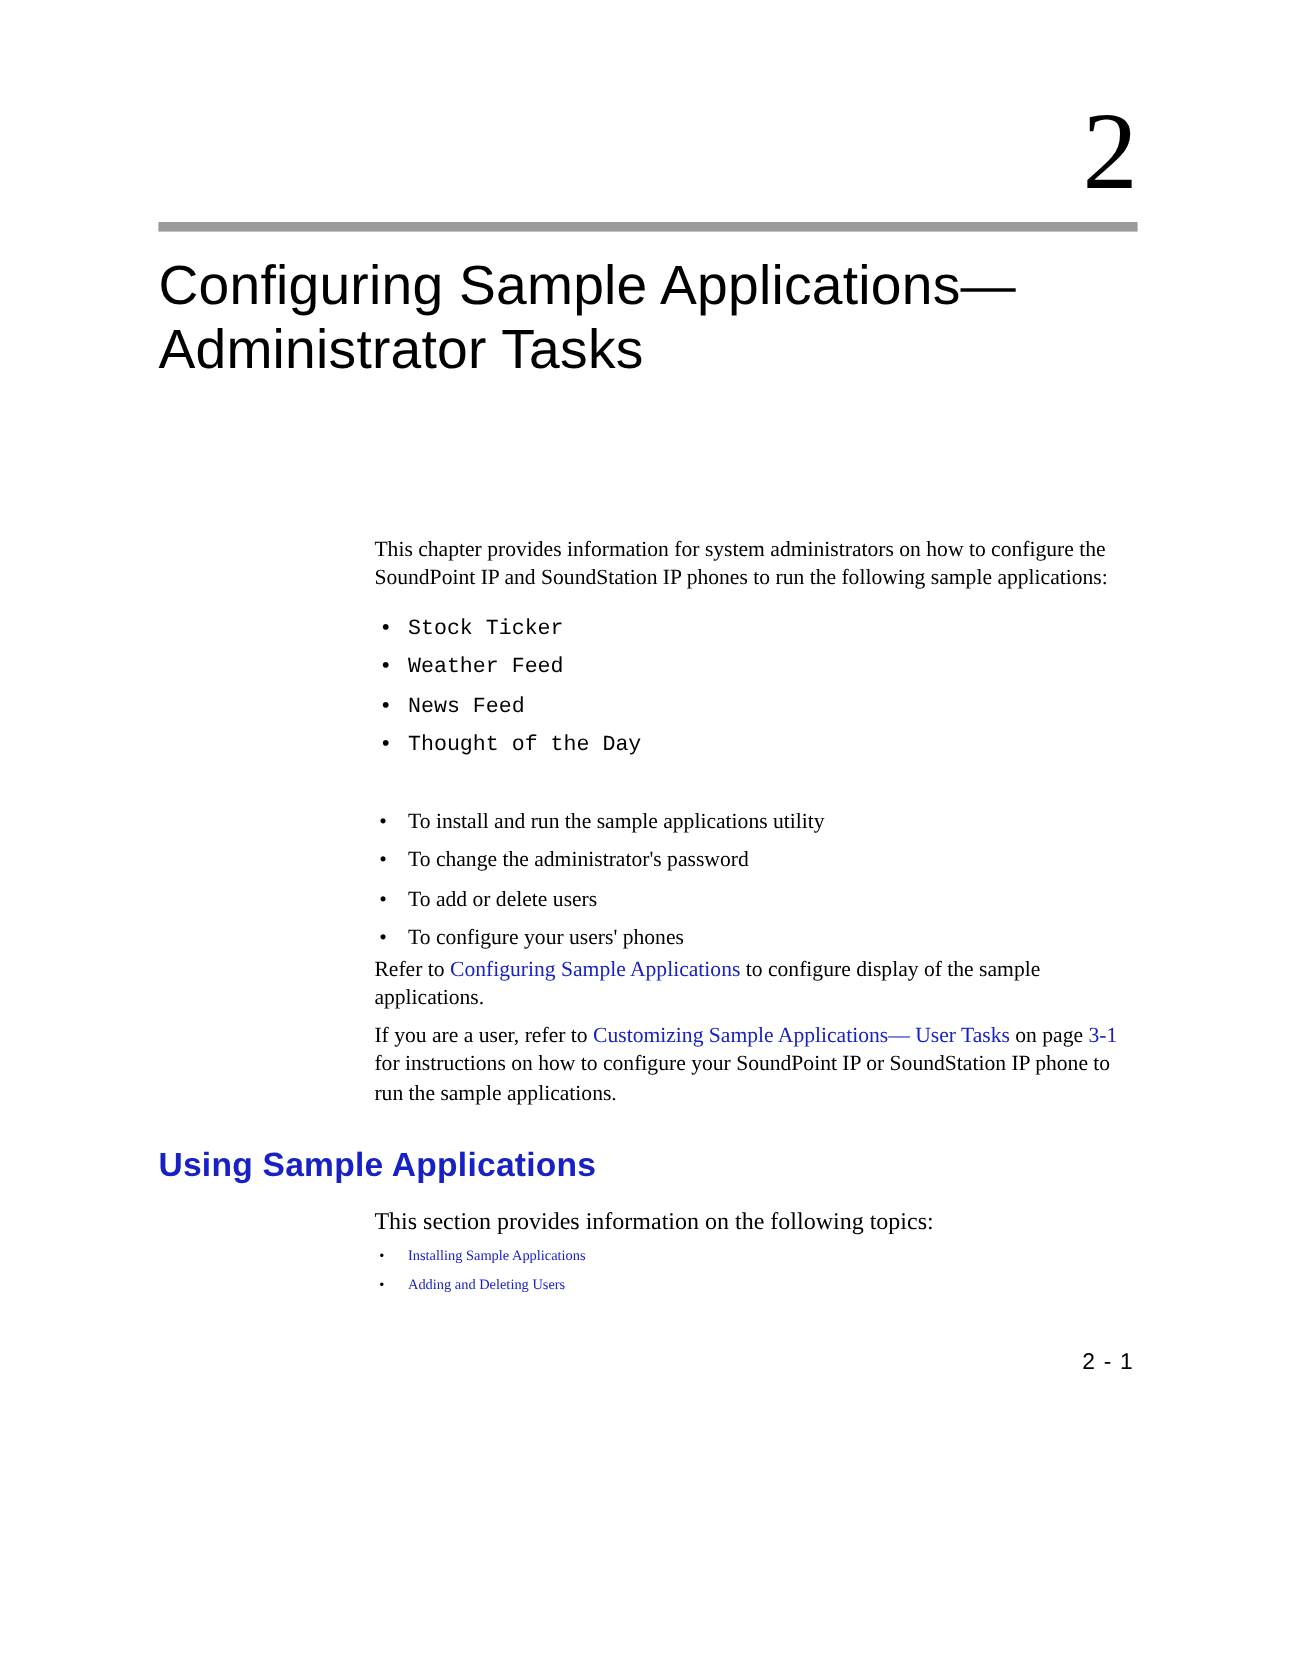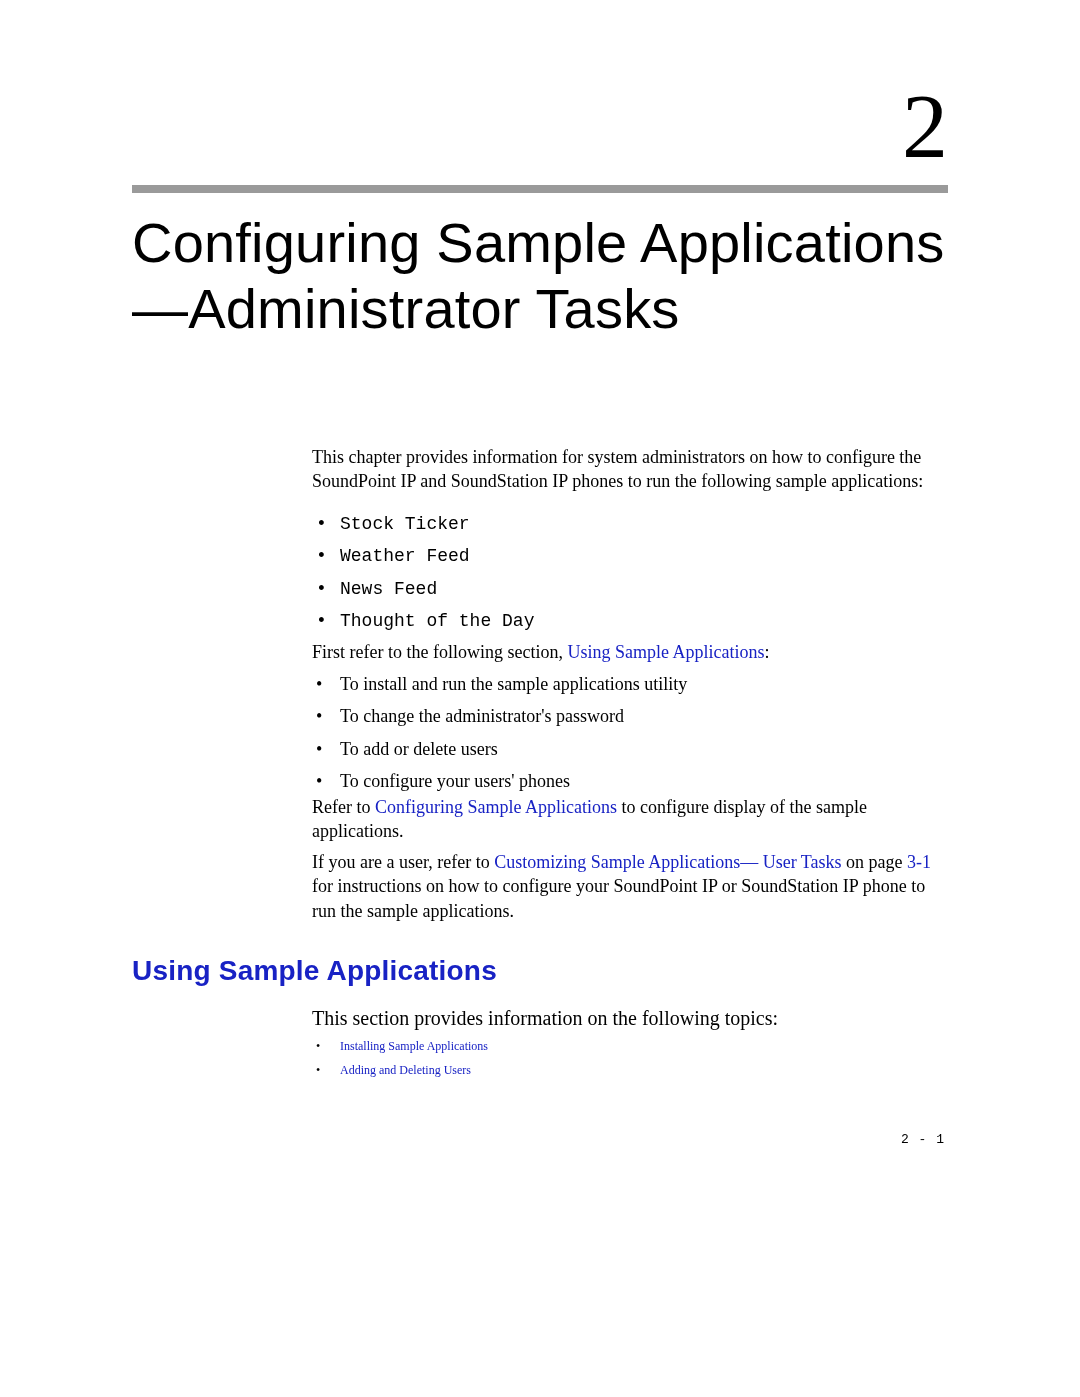--- a/index.html
+++ b/index.html
@@ -35,21 +35,21 @@
     height: 8px;
     background: #9a9a9a;
   }
   .chapter-title {
     position: absolute;
     left: 132px;
     right: 132px;
     top: 210px;
     font-family: Futura, "Trebuchet MS", Arial, sans-serif;
     font-weight: 300;
-    font-size: 56px;
+    font-size: 46px;
     line-height: 1.18;
     color: #000;
     letter-spacing: 0.2px;
   }
   .body-block {
     position: absolute;
     left: 312px;
     right: 132px;
     font-size: 18px;
     line-height: 1.35;
@@ -98,22 +98,22 @@
     right: 132px;
     top: 1038px;
     font-size: 12px;
     line-height: 1.35;
   }
   .list3 li { margin-bottom: 8px; }
   .page-number {
     position: absolute;
     right: 135px;
     bottom: 250px;
-    font-size: 13px;
-    font-family: Liberation Mono, monospace;
+    font-size: 19px;
+    font-family: Liberation Sans, sans-serif;
     letter-spacing: 1px;
   }
 </style>
 </head>
 <body>
 
 <div class="page">
 
   <div class="chapter-number">2</div>
 
@@ -123,23 +123,20 @@
 
   <div class="body-block intro">This chapter provides information for system administrators on how to configure the SoundPoint IP and SoundStation IP phones to run the following sample applications:</div>
 
   <ul class="body-block bullets list1">
     <li>Stock Ticker</li>
     <li>Weather Feed</li>
     <li>News Feed</li>
     <li>Thought of the Day</li>
   </ul>
 
-  <div class="body-block para2">
-    <span>First refer to the following section, </span><span class="link">Using Sample Applications</span><span>:</span>
-  </div>
 
   <ul class="body-block bullets list2">
     <li>To install and run the sample applications utility</li>
     <li>To change the administrator's password</li>
     <li>To add or delete users</li>
     <li>To configure your users' phones</li>
   </ul>
 
   <div class="body-block para3">
     <span>Refer to </span><span class="link">Configuring Sample Applications</span><span> to configure display of the sample applications.</span>

